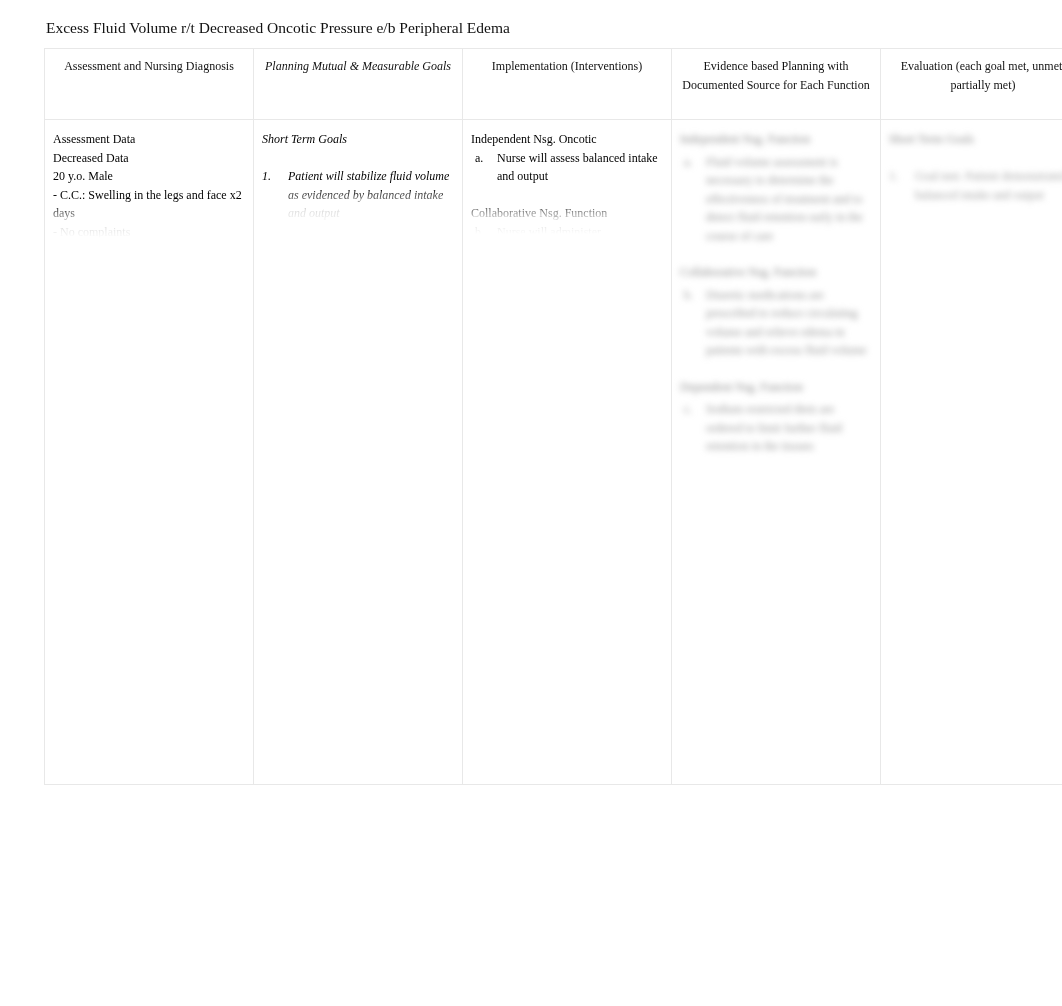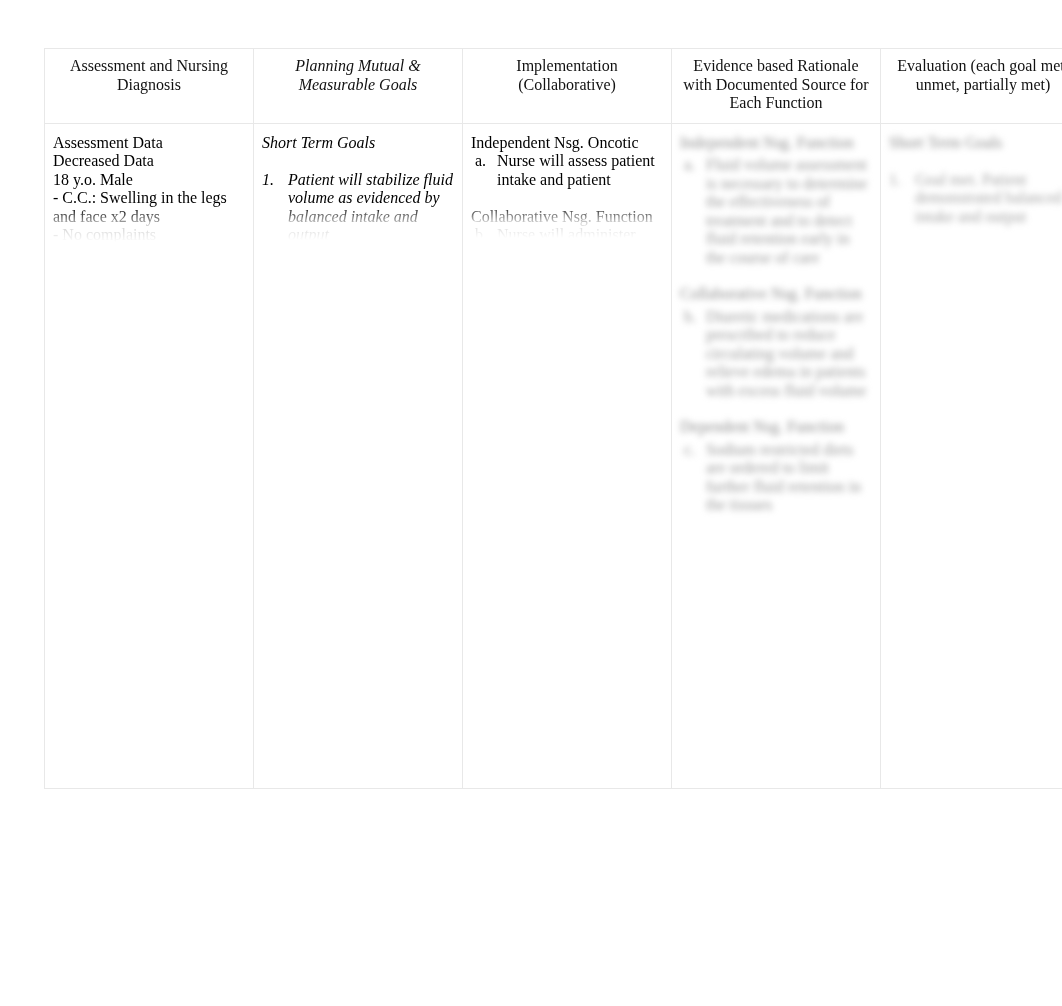--- a/index.html
+++ b/index.html
@@ -39,31 +39,31 @@
   }
   .care-table td, .care-table th {
     border: 1px solid #e8e8e8;
     vertical-align: top;
     padding: 0;
     background: #ffffff;
   }
   .care-table th {
     font-weight: normal;
     text-align: center;
-    font-size: 16px;
+    font-size: 12px;
     line-height: 18.5px;
     padding: 8px 6px 10px 6px;
     height: 52px;
     vertical-align: top;
     color: #111111;
   }
   .care-table td {
     height: 646px;
     padding: 10px 8px 8px 8px;
-    font-size: 16px;
+    font-size: 12px;
     line-height: 18.5px;
   }
   .col1 { width: 196px; }
   .col2 { width: 196px; font-style: italic; }
   .col3 { width: 196px; }
   .col4 { width: 196px; }
   .col5 { width: 192px; }
 
   .cell-body { position: relative; }
 
@@ -145,39 +145,40 @@
     top: 800px;
     width: 976px;
     height: 200px;
   }
 </style>
 </head>
 <body>
 
 <div class="page">
 
+  <div class="doc-title">Excess Fluid Volume r/t Decreased Oncotic Pressure e/b Peripheral Edema</div>
 
   <table class="care-table">
     <thead>
       <tr>
         <th class="col1">Assessment and Nursing Diagnosis</th>
         <th class="col2">Planning Mutual &amp; Measurable Goals</th>
-        <th class="col3">Implementation (Collaborative)</th>
-        <th class="col4">Evidence based Rationale with Documented Source for Each Function</th>
+        <th class="col3">Implementation (Interventions)</th>
+        <th class="col4">Evidence based Planning with Documented Source for Each Function</th>
         <th class="col5">Evaluation (each goal met, unmet, partially met)</th>
       </tr>
     </thead>
     <tbody>
       <tr>
 
         <td class="col1">
           <div class="cell-body fade-col f1">
             <div class="heading-line">Assessment Data</div>
             <div class="heading-line">Decreased Data</div>
-            <div class="plain-line">18 y.o. Male</div>
+            <div class="plain-line">20 y.o. Male</div>
             <div class="plain-line">- C.C.: Swelling in the legs and face x2 days</div>
             <div class="plain-line">- No complaints</div>
             <div class="fade-mask"></div>
           </div>
         </td>
 
         <td class="col2">
           <div class="cell-body fade-col f2">
             <div class="heading-line">Short Term Goals</div>
             <div class="num-item">
@@ -186,21 +187,21 @@
             </div>
             <div class="fade-mask"></div>
           </div>
         </td>
 
         <td class="col3">
           <div class="cell-body fade-col f3">
             <div class="heading-line">Independent Nsg. Oncotic</div>
             <div class="sub-item">
               <span class="marker">a.</span>
-              <span class="item-text">Nurse will assess patient intake and patient</span>
+              <span class="item-text">Nurse will assess balanced intake and output</span>
             </div>
             <div class="spacer"></div>
             <div class="heading-line">Collaborative Nsg. Function</div>
             <div class="sub-item">
               <span class="marker">b.</span>
               <span class="item-text">Nurse will administer</span>
             </div>
             <div class="fade-mask"></div>
           </div>
         </td>

